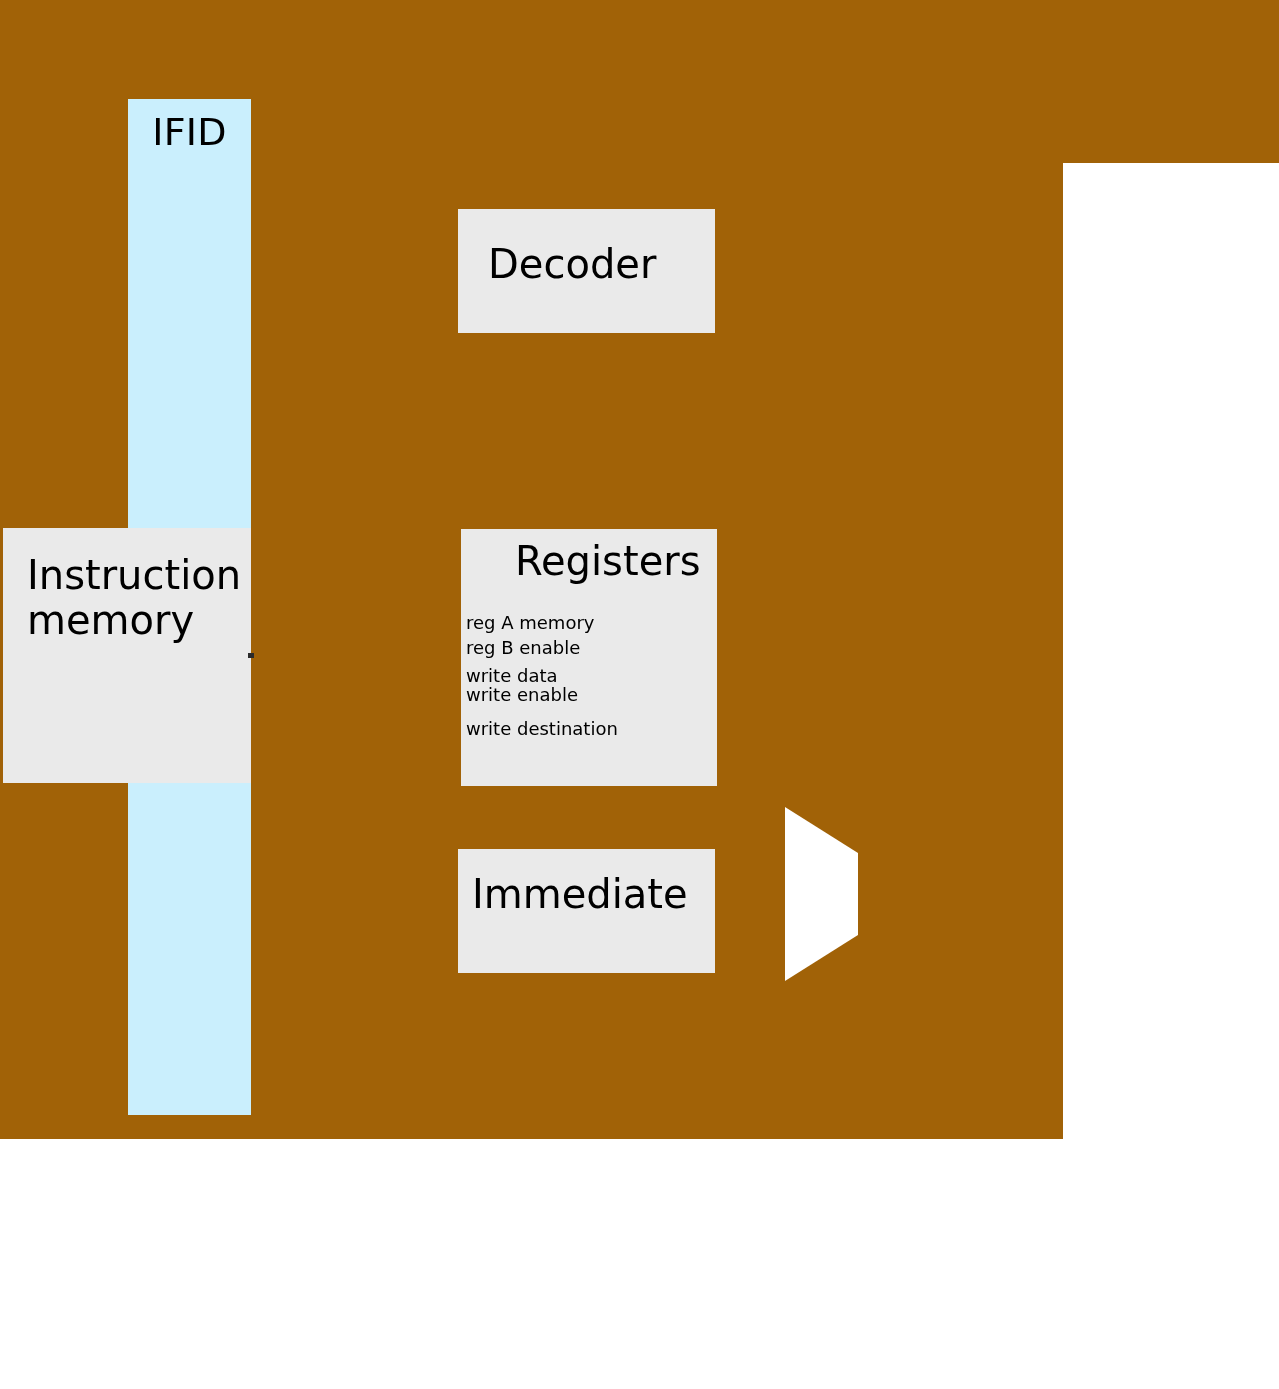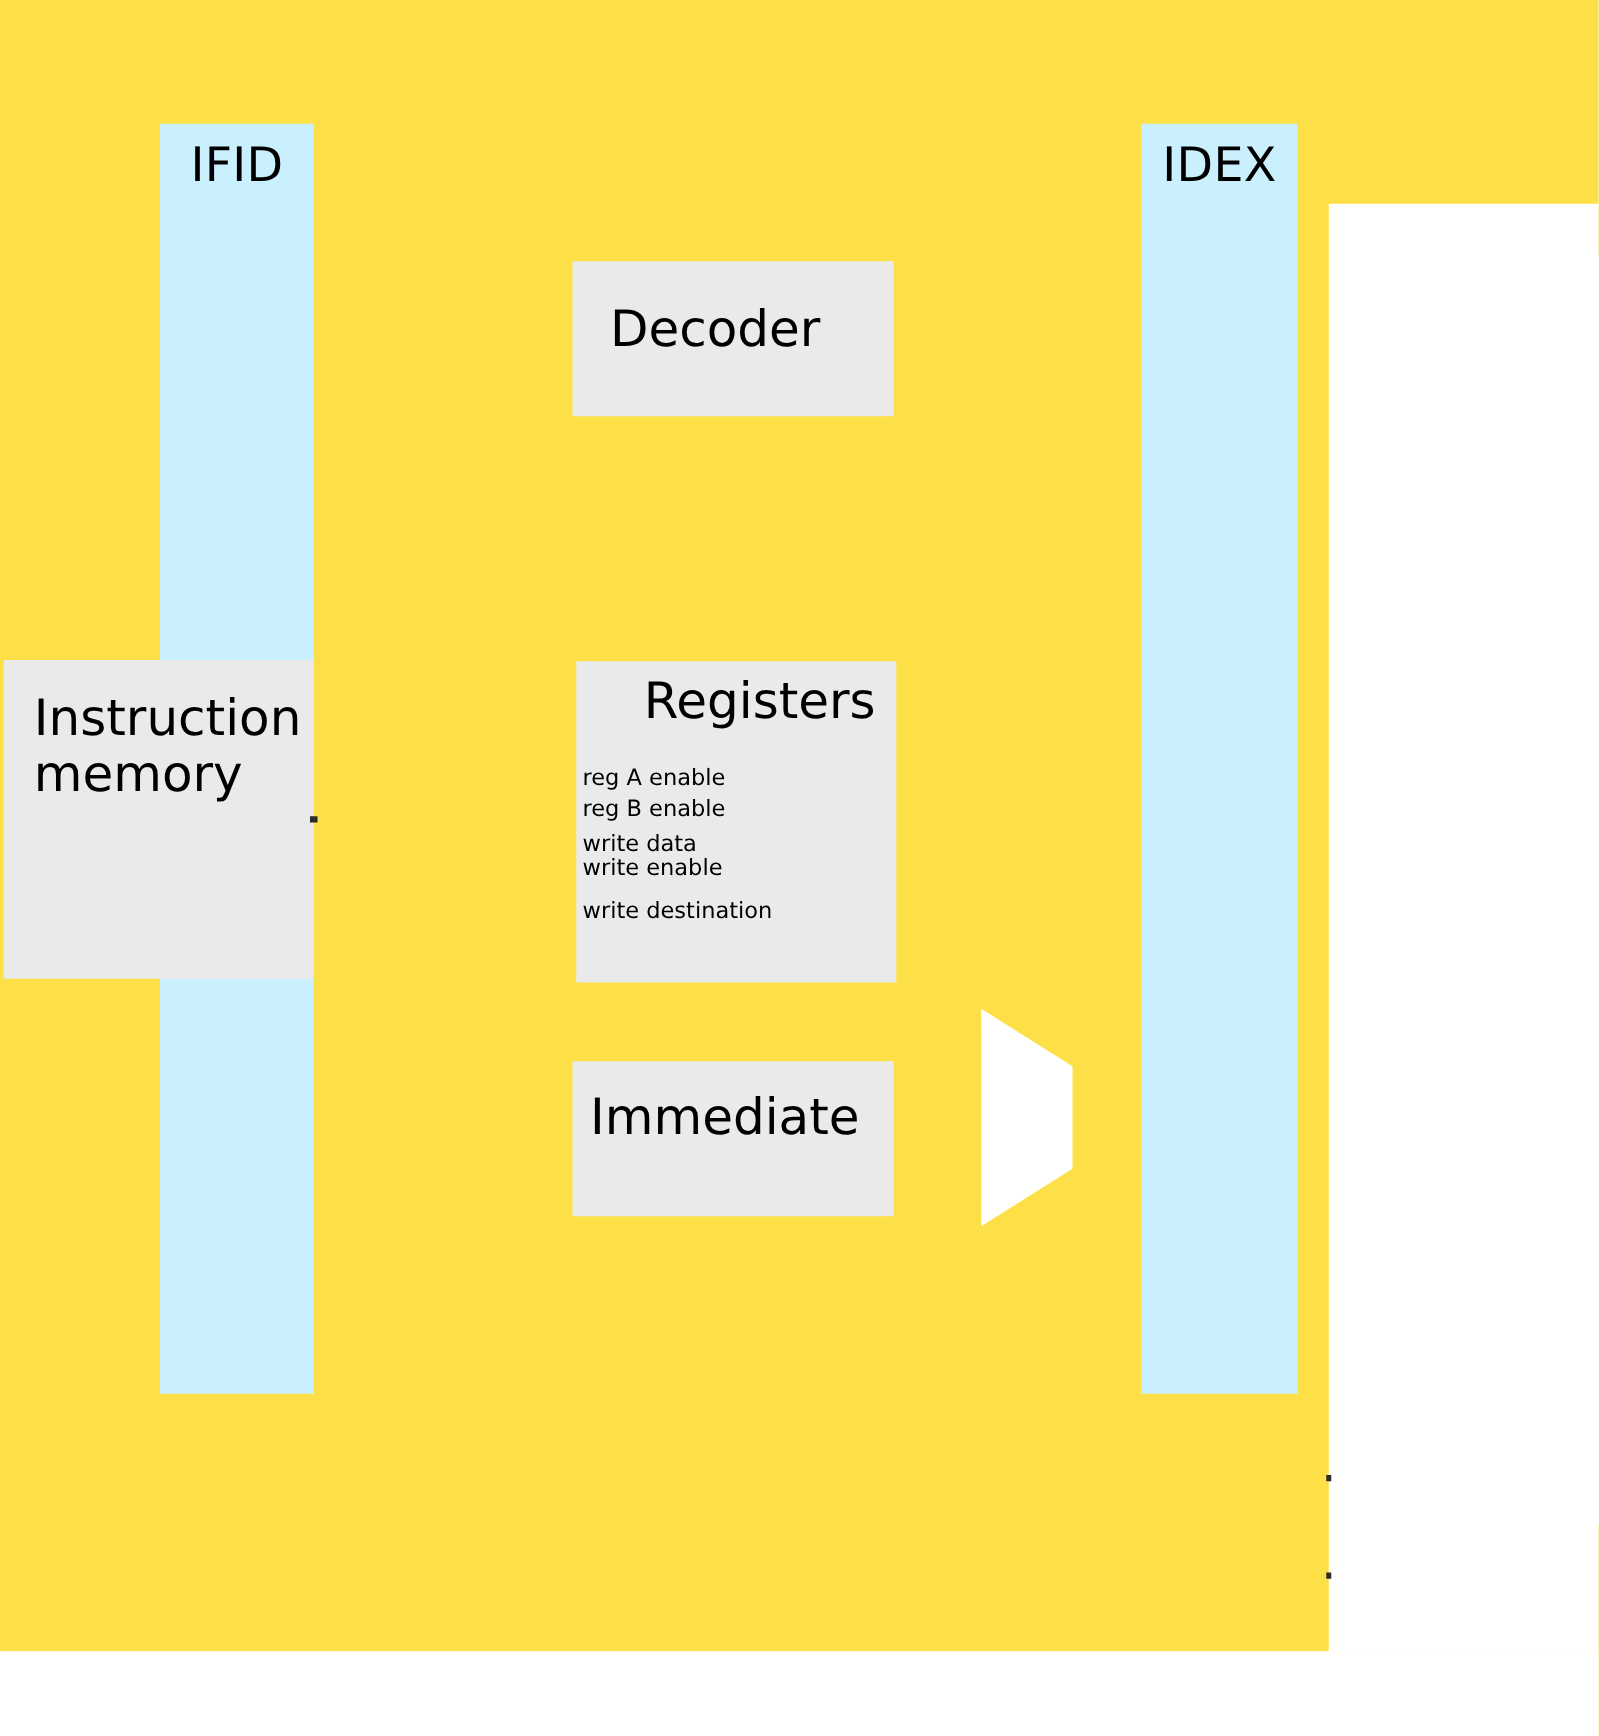--- a/index.html
+++ b/index.html
@@ -3,22 +3,22 @@
 <meta charset="utf-8">
 <style>
   html, body {
     margin: 0;
     padding: 0;
     background: #ffffff;
   }
   #canvas {
     position: relative;
     width: 1279px;
-    height: 1321px;
-    background: #fde047;
+    height: 1139px;
+    background: #a16207;
     overflow: hidden;
     font-family: "DejaVu Sans", "Liberation Sans", sans-serif;
   }
 
   
   .white-pane {
     position: absolute;
     background: #ffffff;
   }
 
@@ -82,39 +82,36 @@
 <body>
 
 <div id="canvas">
 
   <div class="white-pane" style="left:1063px; top:163px; width:216px; height:1226px;"></div>
 
   <div class="pipe-reg" style="left:128px; top:99px; width:123px; height:1016px;">
     <div class="pipe-reg-label">IFID</div>
   </div>
 
-  <div class="pipe-reg" style="left:913px; top:99px; width:125px; height:1016px;">
-    <div class="pipe-reg-label">IDEX</div>
-  </div>
 
   <div class="unit-box" style="left:458px; top:209px; width:257px; height:124px;">
     <div class="unit-title" style="left:30px; top:33px;">Decoder</div>
   </div>
 
   <div class="unit-box" style="left:3px; top:528px; width:248px; height:255px;">
     <div class="unit-title" style="left:24px; top:25px;">Instruction
 memory</div>
     <div class="stub" style="left:245px; top:651px; width:6px; height:5px; position:absolute; top:125px; left:245px;"></div>
   </div>
 
   <div class="unit-box" style="left:461px; top:529px; width:256px; height:257px;">
     <div class="unit-title" style="left:22px; top:10px;margin-left:32px;">Registers</div>
 
     <div class="port-list" style="top:85px;">
-      <div class="port-label" style="position:absolute; left:5px; top:0px;">reg A enable</div>
+      <div class="port-label" style="position:absolute; left:5px; top:0px;">reg A memory</div>
       <div class="port-label" style="position:absolute; left:5px; top:25px;">reg B enable</div>
       <div class="port-label" style="position:absolute; left:5px; top:53px;">write data</div>
       <div class="port-label" style="position:absolute; left:5px; top:72px;">write enable</div>
       <div class="port-label" style="position:absolute; left:5px; top:106px;">write destination</div>
     </div>
   </div>
 
   <div class="unit-box" style="left:458px; top:849px; width:257px; height:124px;text-align:right;">
     <div class="unit-title" style="left:14px; top:23px;">Immediate</div>
   </div>

